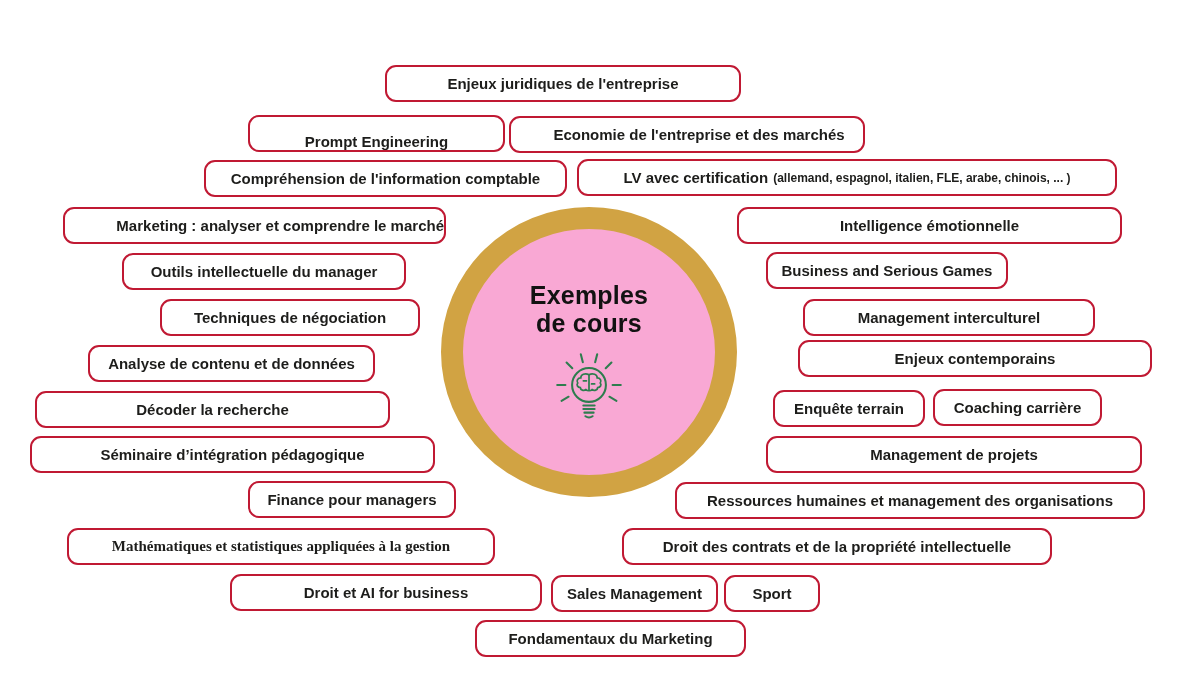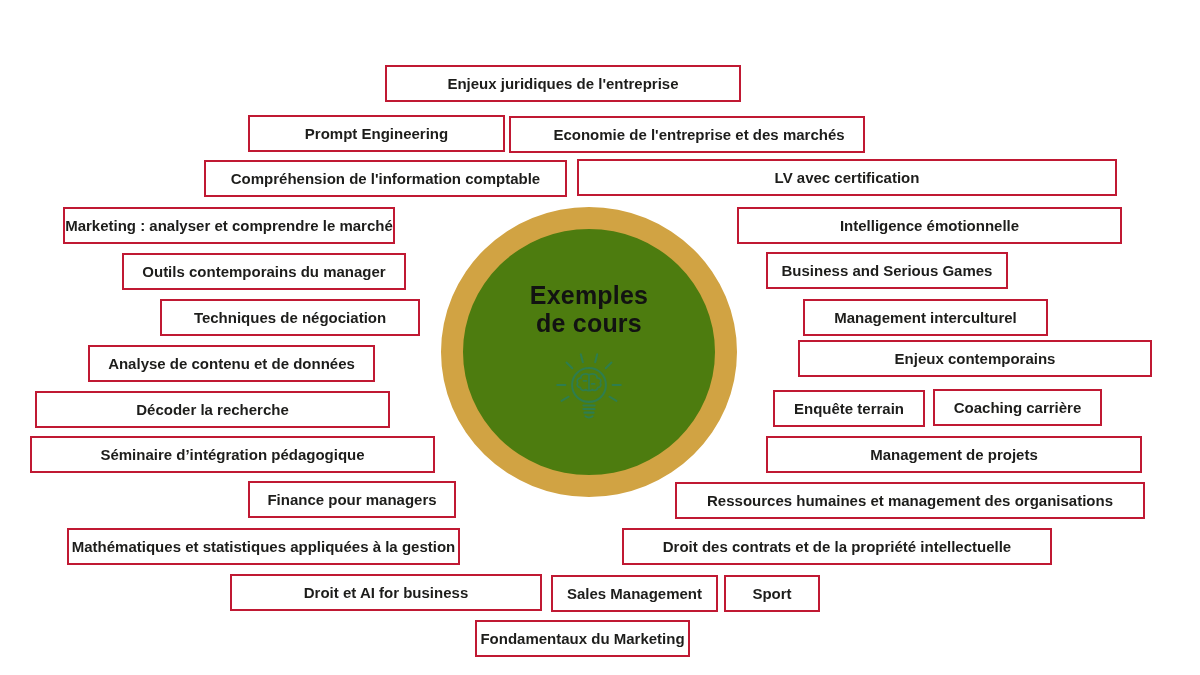--- a/index.html
+++ b/index.html
@@ -3,29 +3,29 @@
 <meta charset="utf-8">
 <style>
   html,body{margin:0;padding:0;background:#ffffff;}
   .stage{
     position:relative;width:1200px;height:675px;background:#ffffff;overflow:hidden;
     font-family:"Liberation Sans",sans-serif;
     --red:#C01933;--gold:#D1A343;--green:#2E7D4E;--text:#1D1D1B;
   }
   .pill{
     position:absolute;box-sizing:border-box;height:37px;
-    border:2.5px solid var(--red);border-radius:0;background:#fff;
+    border:2.5px solid var(--red);border-radius:11px;background:#fff;
     display:flex;align-items:center;justify-content:center;gap:5px;
     white-space:nowrap;font-weight:bold;font-size:15px;color:var(--text);
   }
   .pill .sub{font-size:12px;font-weight:bold;}
   .circle{
     position:absolute;left:441px;top:207px;width:296px;height:290px;
     box-sizing:border-box;border:22px solid var(--gold);border-radius:50%;
-    background:#4d7c0f;display:flex;flex-direction:column;align-items:center;justify-content:center;
+    background:#f9a8d4;display:flex;flex-direction:column;align-items:center;justify-content:center;
   }
   .circle-title{
     font-weight:bold;font-size:25px;line-height:1.14;color:#121212;
     text-align:center;letter-spacing:.2px;
   }
   .bulb{margin-top:12px;}
 </style>
 </head>
 <body>
 
@@ -62,48 +62,49 @@
         <path d="M34.5 29h3"></path>
         <path d="M42.5 32h3"></path>
       </g>
     </svg>
   </div>
 
   <div id="pills">
       <div class="pill" style="left: 385px; top: 65px; width: 356px;">
         <span>Enjeux juridiques de l'entreprise</span>
       </div>
-      <div class="pill" style="left: 248px; top: 115px; width: 257px;">
+      <div class="pill" style="left: 248px; top: 115px; width: 257px; align-items: flex-end;">
         <span>Prompt Engineering</span>
       </div>
       <div class="pill" style="left: 509px; top: 116px; width: 356px; padding-left: 24px;">
         <span>Economie de l'entreprise et des marchés</span>
       </div>
       <div class="pill" style="left: 204px; top: 160px; width: 363px;">
         <span>Compréhension de l'information comptable</span>
       </div>
       <div class="pill" style="left: 577px; top: 159px; width: 540px;">
         <span>LV avec certification</span>
+        <span class="sub">(allemand, espagnol, italien, FLE, arabe, chinois, ... )</span>
       </div>
-      <div class="pill" style="left: 63px; top: 207px; width: 332px;">
+      <div class="pill" style="left: 63px; top: 207px; width: 383px; justify-content: flex-end;">
         <span>Marketing : analyser et comprendre le marché</span>
       </div>
       <div class="pill" style="left: 737px; top: 207px; width: 385px;">
         <span>Intelligence émotionnelle</span>
       </div>
       <div class="pill" style="left: 122px; top: 253px; width: 284px;">
-        <span>Outils contemporains du manager</span>
+        <span>Outils intellectuelle du manager</span>
       </div>
       <div class="pill" style="left: 766px; top: 252px; width: 242px;">
         <span>Business and Serious Games</span>
       </div>
       <div class="pill" style="left: 160px; top: 299px; width: 260px;">
         <span>Techniques de négociation</span>
       </div>
-      <div class="pill" style="left: 803px; top: 299px; width: 245px;">
+      <div class="pill" style="left: 803px; top: 299px; width: 292px;">
         <span>Management interculturel</span>
       </div>
       <div class="pill" style="left: 88px; top: 345px; width: 287px;">
         <span>Analyse de contenu et de données</span>
       </div>
       <div class="pill" style="left: 798px; top: 340px; width: 354px;">
         <span>Enjeux contemporains</span>
       </div>
       <div class="pill" style="left: 35px; top: 391px; width: 355px;">
         <span>Décoder la recherche</span>
@@ -119,33 +120,33 @@
       </div>
       <div class="pill" style="left: 766px; top: 436px; width: 376px;">
         <span>Management de projets</span>
       </div>
       <div class="pill" style="left: 248px; top: 481px; width: 208px;">
         <span>Finance pour managers</span>
       </div>
       <div class="pill" style="left: 675px; top: 482px; width: 470px;">
         <span>Ressources humaines et management des organisations</span>
       </div>
-      <div class="pill" style="left: 67px; top: 528px; width: 393px;">
+      <div class="pill" style="left: 67px; top: 528px; width: 428px; font-family: Liberation Serif, serif;">
         <span>Mathématiques et statistiques appliquées à la gestion</span>
       </div>
       <div class="pill" style="left: 622px; top: 528px; width: 430px;">
         <span>Droit des contrats et de la propriété intellectuelle</span>
       </div>
       <div class="pill" style="left: 230px; top: 574px; width: 312px;">
         <span>Droit et AI for business</span>
       </div>
       <div class="pill" style="left: 551px; top: 575px; width: 167px;">
         <span>Sales Management</span>
       </div>
       <div class="pill" style="left: 724px; top: 575px; width: 96px;">
         <span>Sport</span>
       </div>
-      <div class="pill" style="left: 475px; top: 620px; width: 215px;">
+      <div class="pill" style="left: 475px; top: 620px; width: 271px;">
         <span>Fondamentaux du Marketing</span>
       </div>
     </div>
 
 </div>
 
 </body></html>

